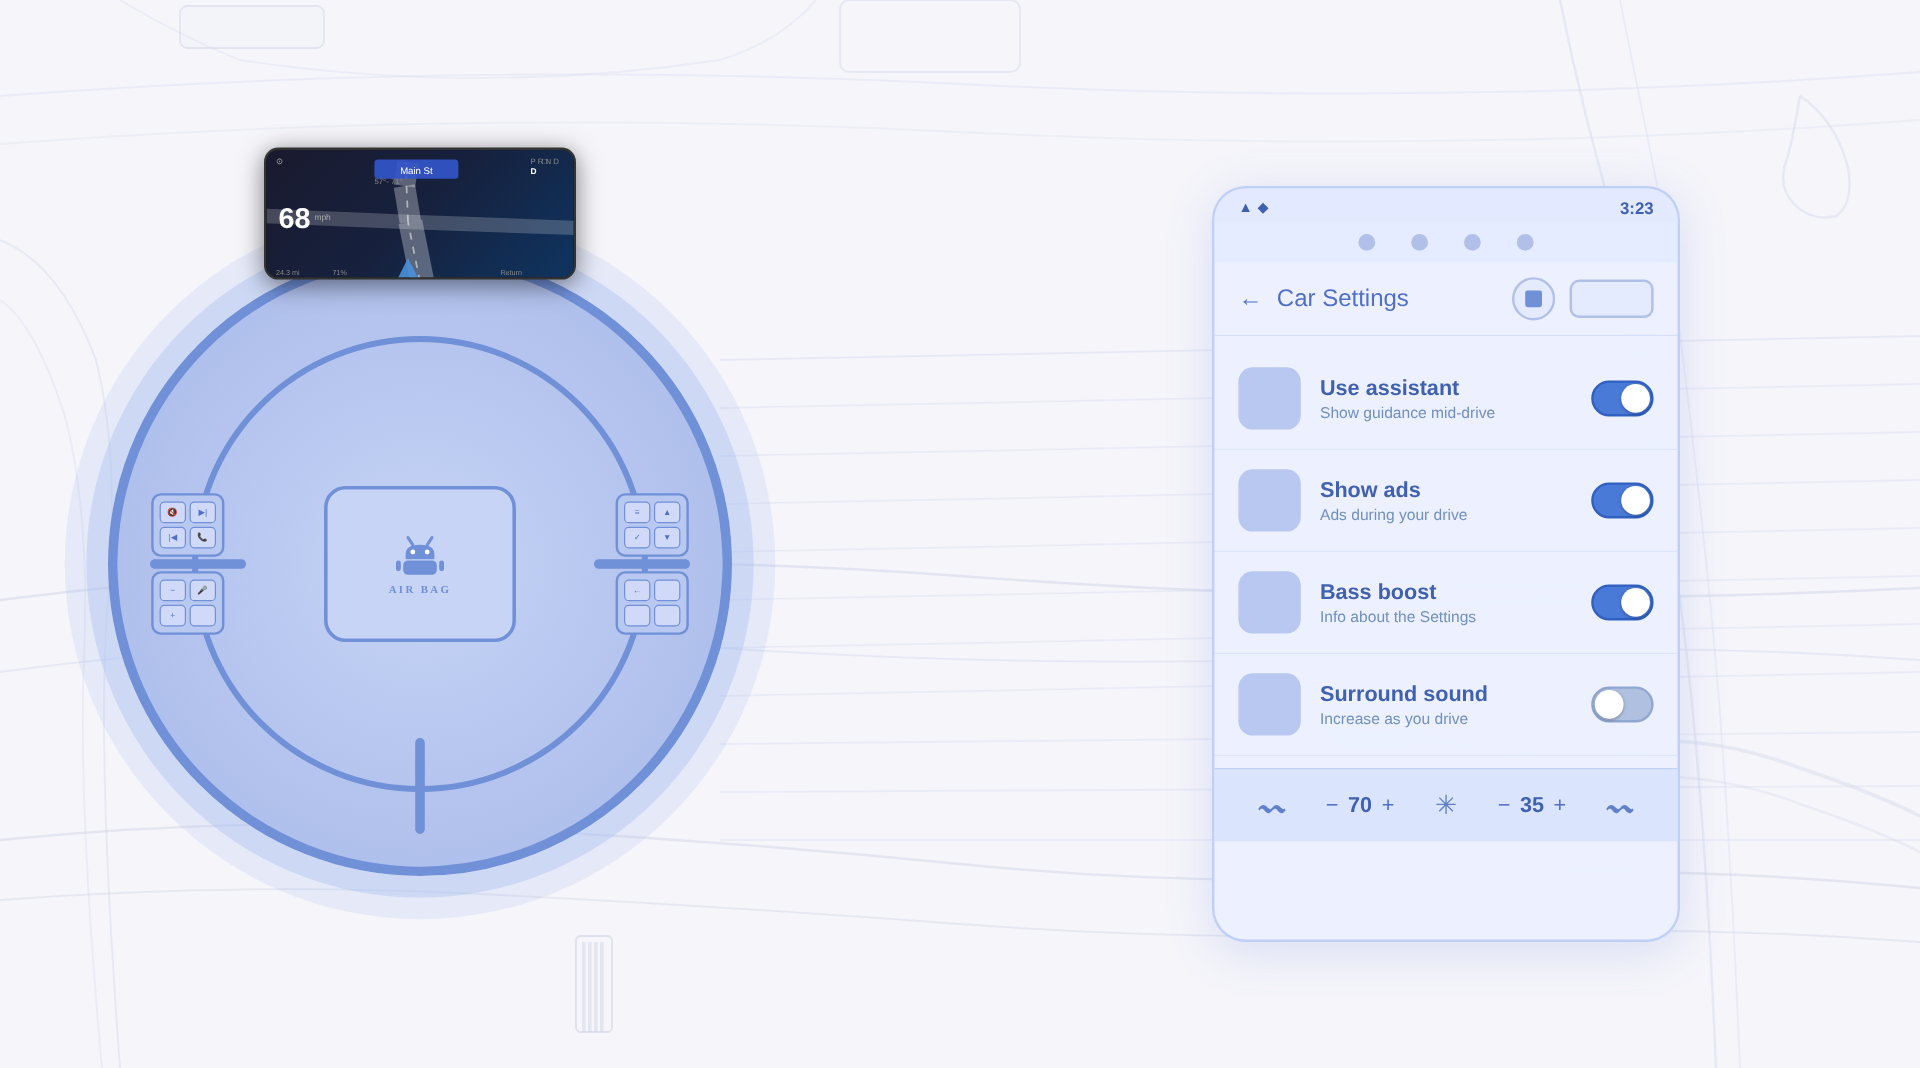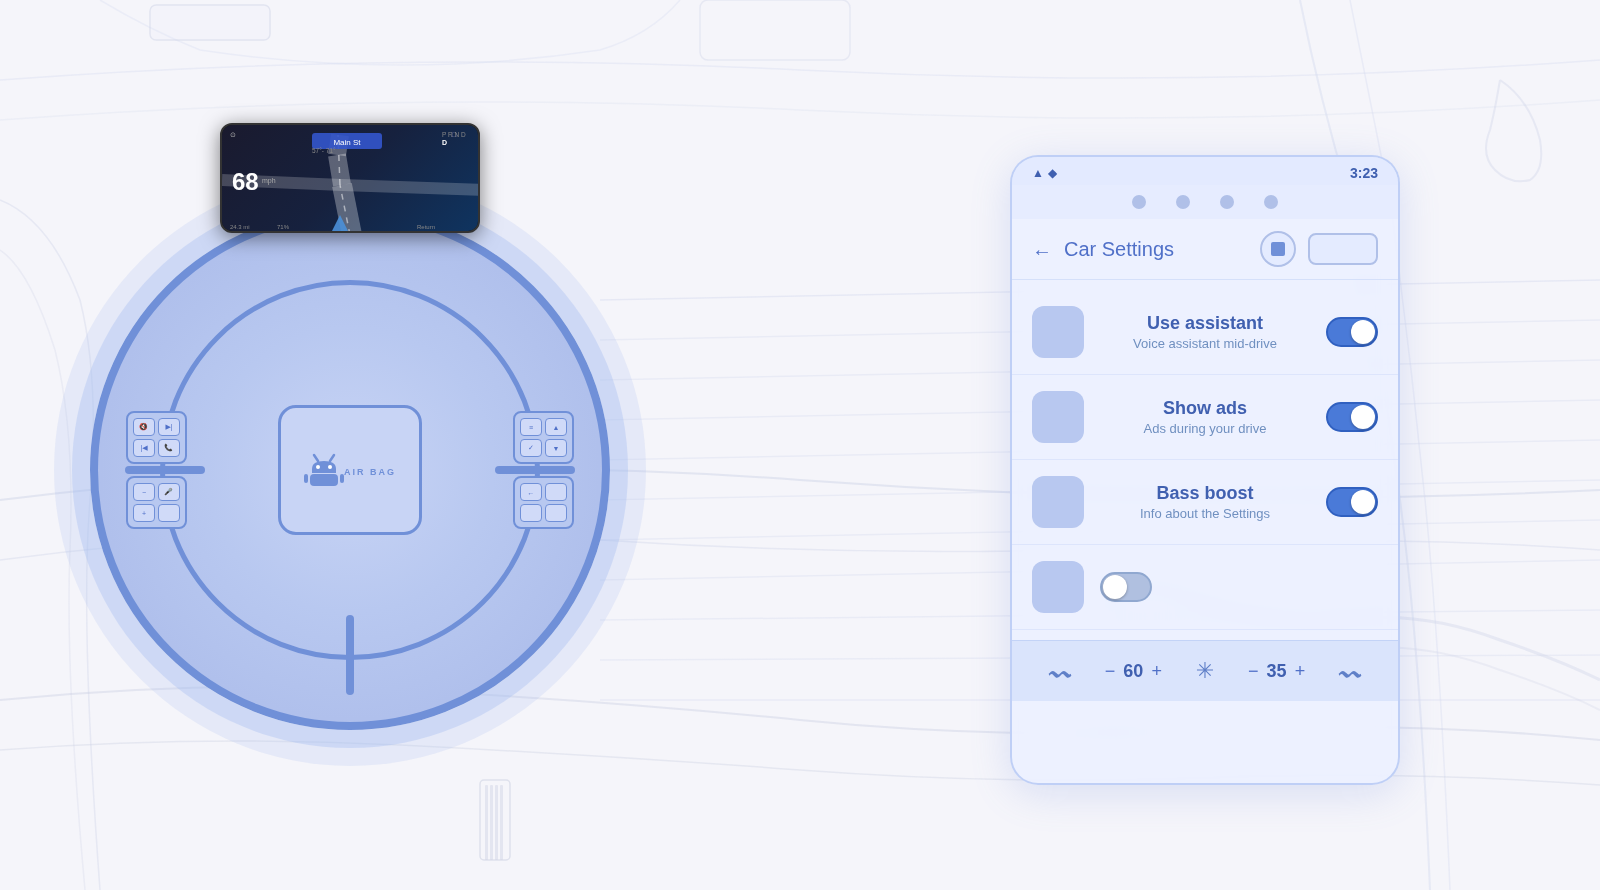--- a/index.html
+++ b/index.html
@@ -60,31 +60,32 @@
       border-radius: 50%;
       border: 5px solid #7090d8;
       background: transparent;
       position: absolute;
       display: flex;
       align-items: center;
       justify-content: center;
     }
 
     .steering-center {
-      width: 144px;
+      width: 160px;
       height: 130px;
       border-radius: 18px;
       background: #c8d4f5;
       border: 3px solid #7090d8;
       display: flex;
       align-items: center;
       justify-content: center;
-      flex-direction: row;
+      flex-direction: column;
       position: relative;
       z-index: 2;
+      font-family: Liberation Serif, serif;
     }
 
     .airbag-label {
       font-size: 9px;
       color: #7090d8;
       letter-spacing: 2px;
       margin-top: 4px;
       font-weight: 600;
     }
 
@@ -283,21 +284,20 @@
       padding: 10px 0;
       flex: 1;
     }
 
     .setting-item {
       display: flex;
       align-items: center;
       padding: 16px 20px;
       gap: 16px;
       border-bottom: 1px solid rgba(160,185,240,0.2);
-      text-align: center;
     }
 
     .setting-icon-box {
       width: 52px;
       height: 52px;
       border-radius: 12px;
       background: #b8c8f0;
       flex-shrink: 0;
     }
 
@@ -559,21 +559,21 @@
     </div>
     <div class="header-btn-rect"></div>
   </div>
 
   <div class="settings-list">
 
     <div class="setting-item">
       <div class="setting-icon-box"></div>
       <div class="setting-text">
         <div class="setting-title">Use assistant</div>
-        <div class="setting-desc">Voice assistant mid-drive</div>
+        <div class="setting-desc">Show guidance mid-drive</div>
       </div>
       <div class="toggle-switch"></div>
     </div>
 
     <div class="setting-item">
       <div class="setting-icon-box"></div>
       <div class="setting-text">
         <div class="setting-title">Show ads</div>
         <div class="setting-desc">Ads during your drive</div>
       </div>
@@ -584,32 +584,36 @@
       <div class="setting-icon-box"></div>
       <div class="setting-text">
         <div class="setting-title">Bass boost</div>
         <div class="setting-desc">Info about the Settings</div>
       </div>
       <div class="toggle-switch"></div>
     </div>
 
     <div class="setting-item">
       <div class="setting-icon-box"></div>
+      <div class="setting-text">
+        <div class="setting-title">Surround sound</div>
+        <div class="setting-desc">Increase as you drive</div>
+      </div>
       <div class="toggle-switch off"></div>
     </div>
 
   </div>
 
   <div class="climate-bar">
 
     <span style="color:#6080c8;font-size:22px;">〰</span>
 
     <div class="climate-control">
       <span class="climate-btn">−</span>
-      <span class="climate-temp">60</span>
+      <span class="climate-temp">70</span>
       <span class="climate-btn">+</span>
     </div>
 
     <span style="color:#6080c8;font-size:22px;">✳</span>
 
     <div class="climate-control">
       <span class="climate-btn">−</span>
       <span class="climate-temp">35</span>
       <span class="climate-btn">+</span>
     </div>

